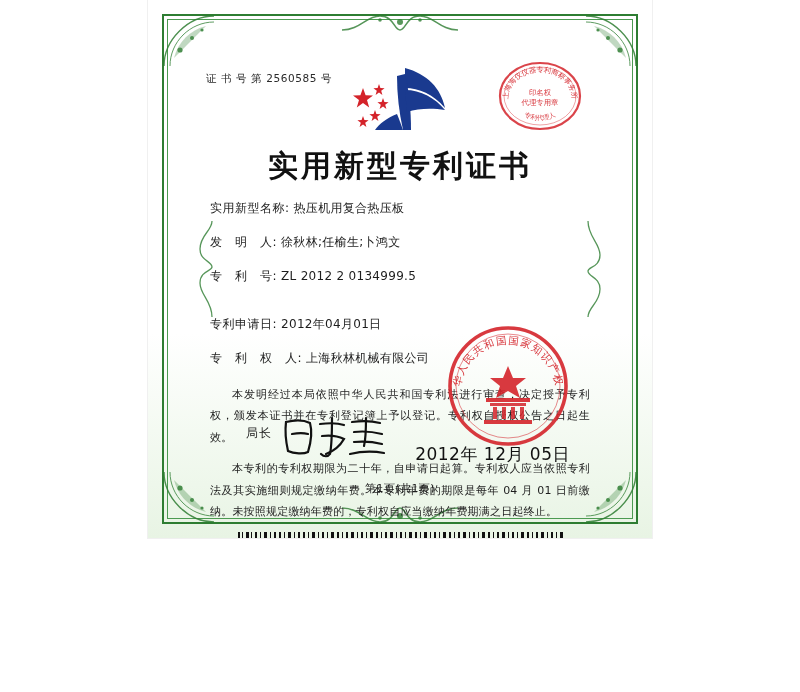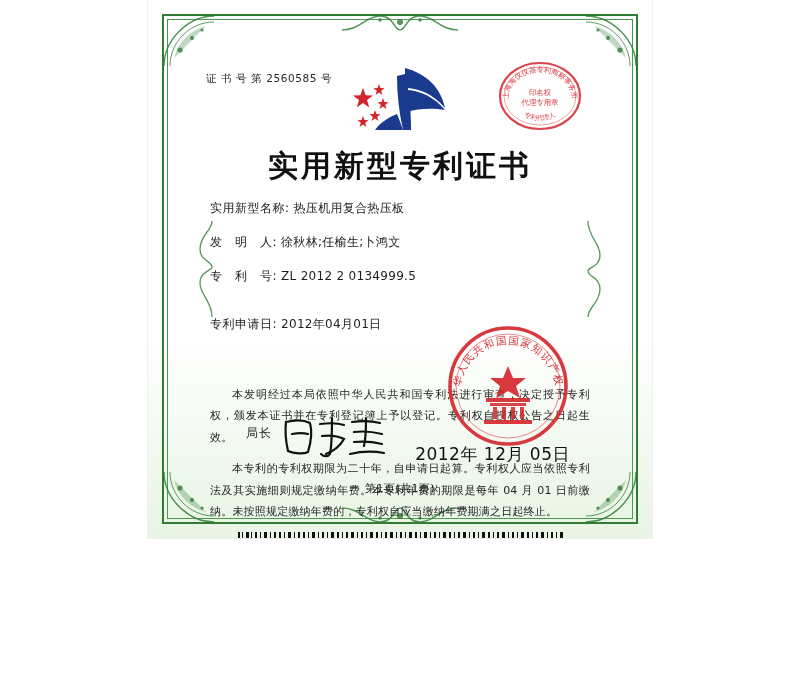--- a/index.html
+++ b/index.html
@@ -349,20 +349,24 @@
           <span class="field-label">发　明　人:</span>
           <span class="field-value">徐秋林;任榆生;卜鸿文</span>
         </div>
         <div class="field-row gap-lg">
           <span class="field-label">专　利　号:</span>
           <span class="field-value">ZL 2012 2 0134999.5</span>
         </div>
         <div class="field-row">
           <span class="field-label">专利申请日:</span>
           <span class="field-value">2012年04月01日</span>
+        </div>
+        <div class="field-row">
+          <span class="field-label">专　利　权　人:</span>
+          <span class="field-value">上海秋林机械有限公司</span>
         </div>
       </div>
 
       <div class="paragraphs">
         <p>本发明经过本局依照中华人民共和国专利法进行审查，决定授予专利权，颁发本证书并在专利登记簿上予以登记。专利权自授权公告之日起生效。</p>
         <p>本专利的专利权期限为二十年，自申请日起算。专利权人应当依照专利法及其实施细则规定缴纳年费。本专利年费的期限是每年 04 月 01 日前缴纳。未按照规定缴纳年费的，专利权自应当缴纳年费期满之日起终止。</p>
       </div>
 
       <div class="barcode">
         <svg viewBox="0 0 330 18" preserveAspectRatio="none">

